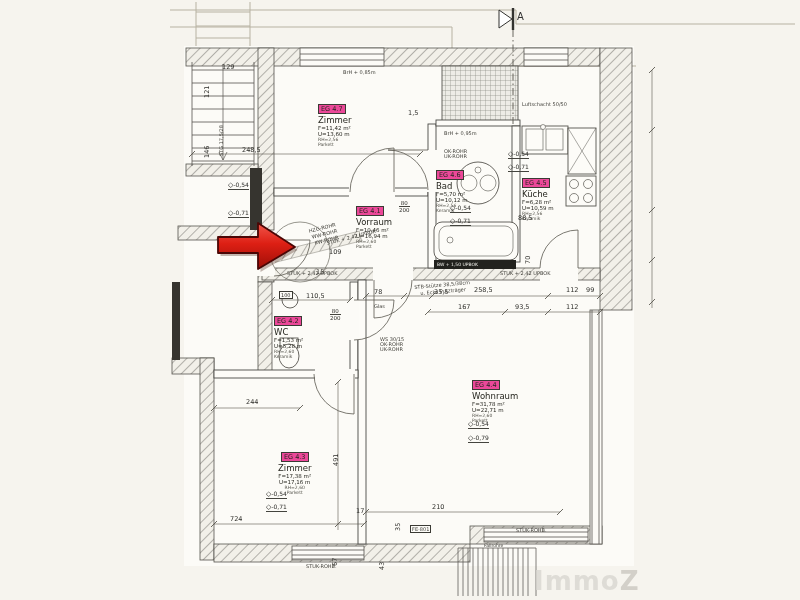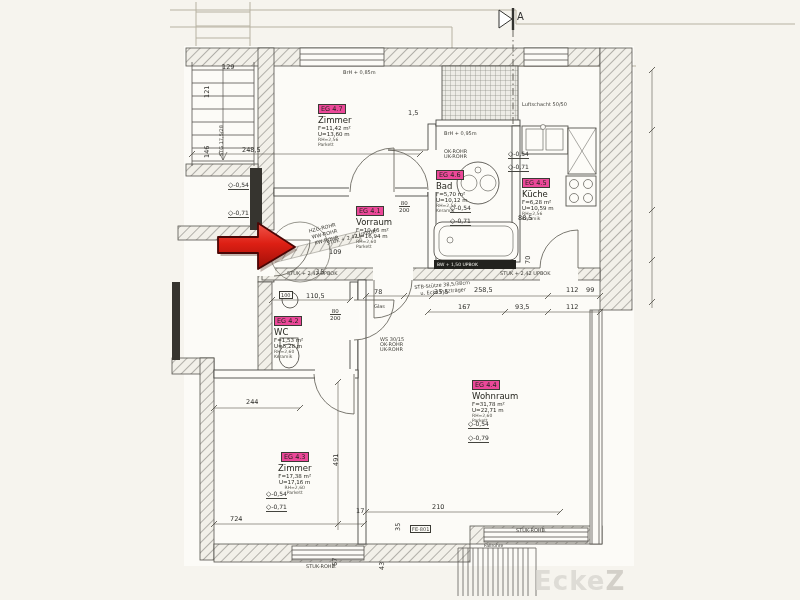--- a/index.html
+++ b/index.html
@@ -315,15 +315,15 @@
   <span class="txt ann tiny" style="left:484px;top:543px;">Fallrohre</span>
   <span class="txt ann boxed" style="left:410px;top:525px;">FE-801</span>
   <span class="txt ann" style="left:516px;top:527px;">STUK-ROHB.</span>
   <span class="txt ann" style="left:306px;top:563px;">STUK-ROHB.</span>
   <span class="txt ann" style="left:374px;top:303px;">Glas</span>
   <span class="txt ann v" style="left:218px;top:156px;">STG 17,5/28</span>
   <span class="txt tiny onblack" style="left:437px;top:262px;">BW + 1,50 UPBOK</span>
 
   <span id="section-a" style="left:517px;top:11px;">A</span>
 
-  <div id="watermark"><span>Ecke</span><span class="z">Z</span></div>
+  <div id="watermark"><span>Immo</span><span class="z">Z</span></div>
 
 </div>
 
 </body></html>

